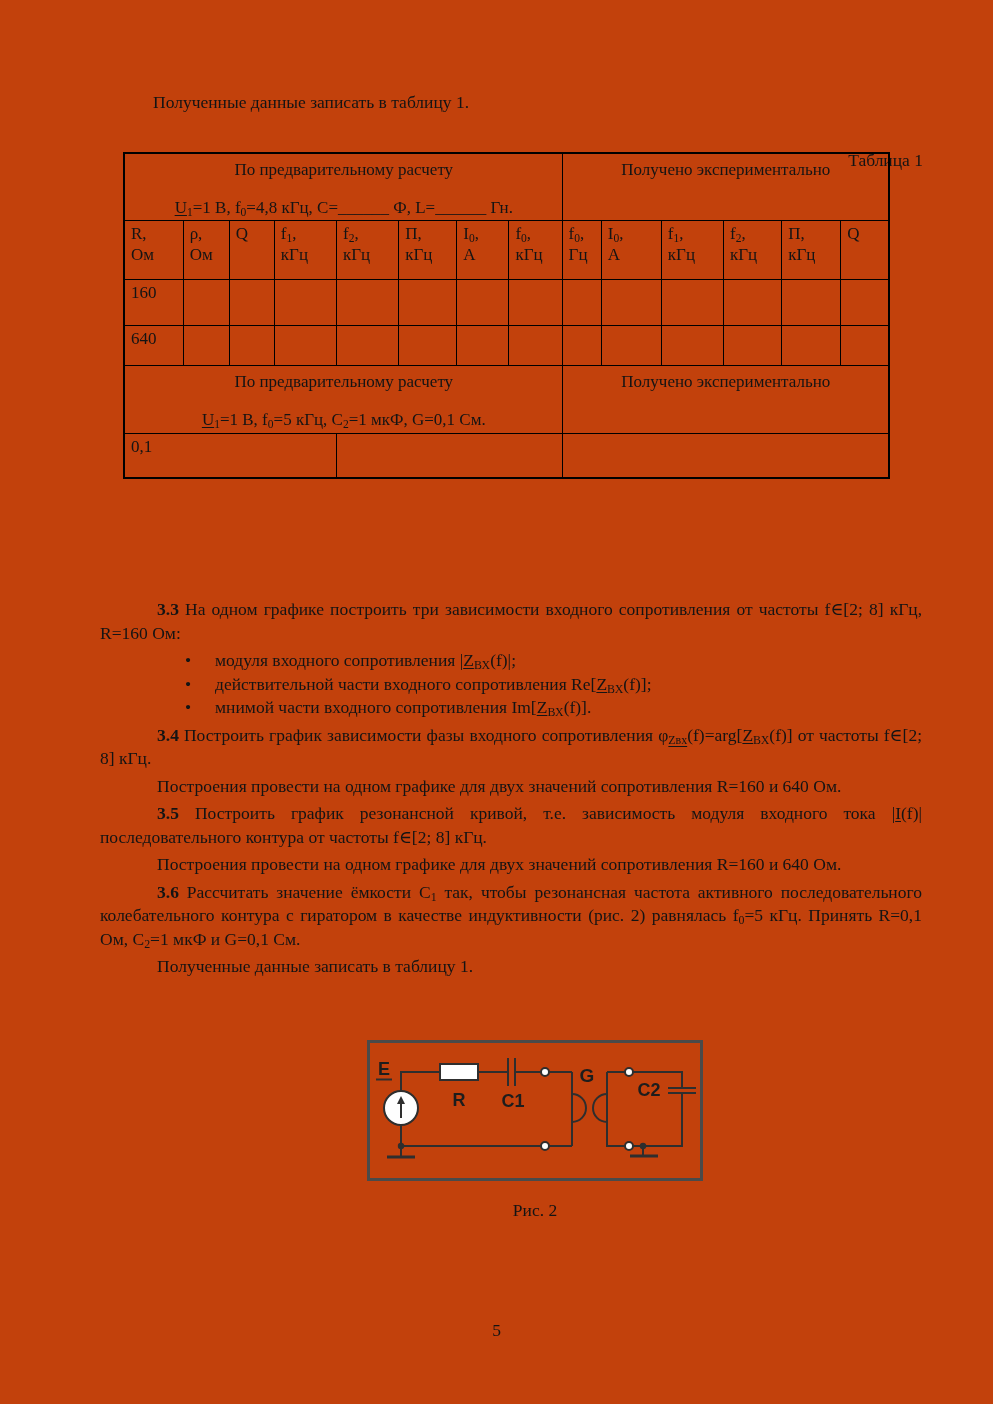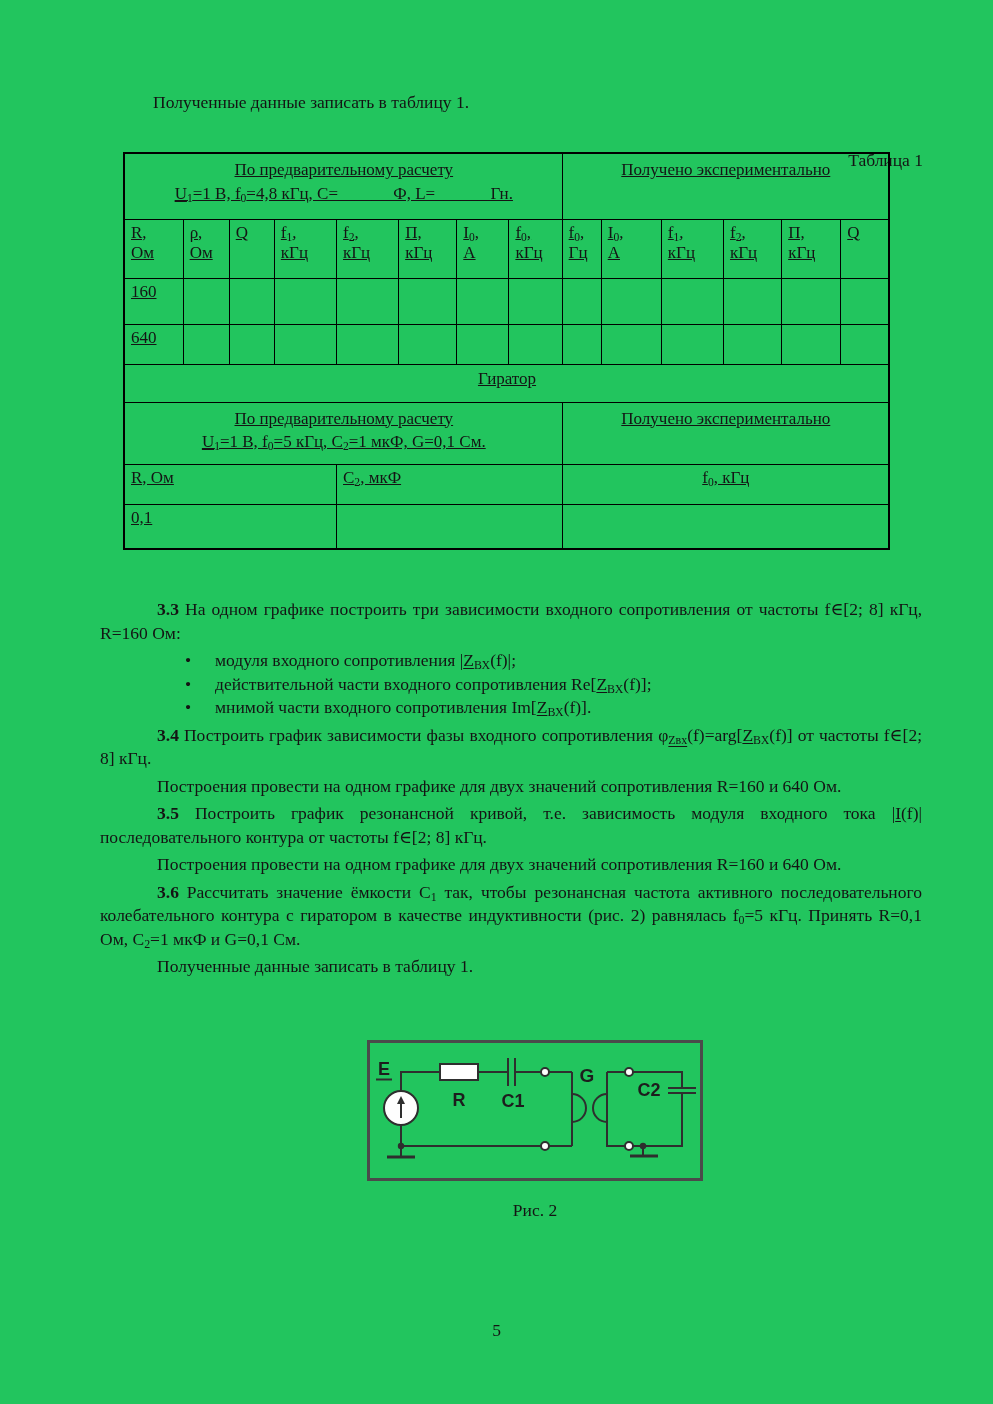--- a/index.html
+++ b/index.html
@@ -1,21 +1,21 @@
 <!DOCTYPE html>
 <html><head>
 <meta charset="utf-8">
 <style>
   * { box-sizing: border-box; }
   html, body { margin: 0; padding: 0; background: #e9e9e9; }
   .page {
     position: relative;
     width: 993px; height: 1404px;
     margin: 0 auto;
-    background: #22c55e;
+    background: #c2410c;
     color: #141414;
     font-family: "Liberation Serif", "DejaVu Serif", serif;
     font-size: 17.5px;
     overflow: hidden;
   }
   sub, sup { font-size: 68%; line-height: 0; }
   sub { vertical-align: -0.28em; }
   u { text-decoration: underline; text-underline-offset: 2px; }
 
   .intro-line { position: absolute; left: 153px; top: 92px; }
@@ -27,34 +27,33 @@
     width: 767px;
     border-collapse: collapse;
     table-layout: fixed;
     font-size: 17px;
   }
   table.t1 td {
     border: 1px solid #000;
     vertical-align: top;
     padding: 3px 5px 2px 6px;
     line-height: 1.22;
-    text-decoration: underline;
   }
   table.t1 { border: 2px solid #000; }
   td.sep { border-left: 5px double #000; }
   tr.hdr1 td { height: 66px; text-align: center; padding-top: 6px; }
   tr.hdr2 td { height: 59px; text-align: left; }
   tr.r160 td { height: 46px; }
   tr.r640 td { height: 40px; }
   tr.gyr-band td { height: 38px; text-align: center; padding-top: 4px; }
   tr.gyr-hdr td { height: 62px; text-align: center; padding-top: 6px; }
   tr.gyr-cols td { height: 40px; }
   tr.gyr-row td { height: 45px; }
   .cell-center { text-align: center; }
-  .hdr-params { margin-top: 3px; }
+  .hdr-params { margin-top: 17px; }
 
   
   .content {
     position: absolute; left: 96px; top: 594px; width: 830px;
     text-align: justify;
     line-height: 23.5px;
   }
   .content p { margin: 4px; text-indent: 57px; }
   .content ul { margin: 0; padding: 0; list-style: none; text-align: left; }
   .content li { position: relative; padding-left: 119px; }
@@ -156,36 +155,28 @@
       <td></td>
       <td></td>
       <td></td>
       <td class="sep"></td>
       <td></td>
       <td></td>
       <td></td>
       <td></td>
       <td></td>
     </tr>
-    <tr class="gyr-band">
-      <td colspan="14">Гиратор</td>
-    </tr>
     <tr class="gyr-hdr">
       <td colspan="8">
         <div>По предварительному расчету</div>
         <div class="hdr-params"><u>U</u><sub>1</sub>=1 В, f<sub>0</sub>=5 кГц, С<sub>2</sub>=1 мкФ, G=0,1 См.</div>
       </td>
       <td colspan="6" class="sep">
         <div>Получено экспериментально</div>
       </td>
-    </tr>
-    <tr class="gyr-cols">
-      <td colspan="4">R, Ом</td>
-      <td colspan="4">С<sub>2</sub>, мкФ</td>
-      <td colspan="6" class="sep cell-center">f<sub>0</sub>, кГц</td>
     </tr>
     <tr class="gyr-row">
       <td colspan="4">0,1</td>
       <td colspan="4"></td>
       <td colspan="6" class="sep"></td>
     </tr>
   </tbody>
     </table>
 
   <div class="content">

